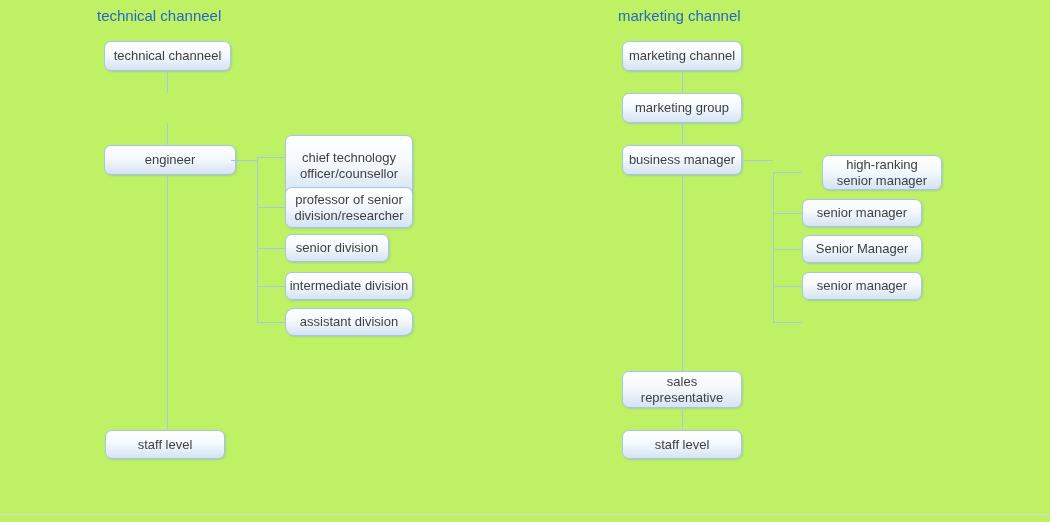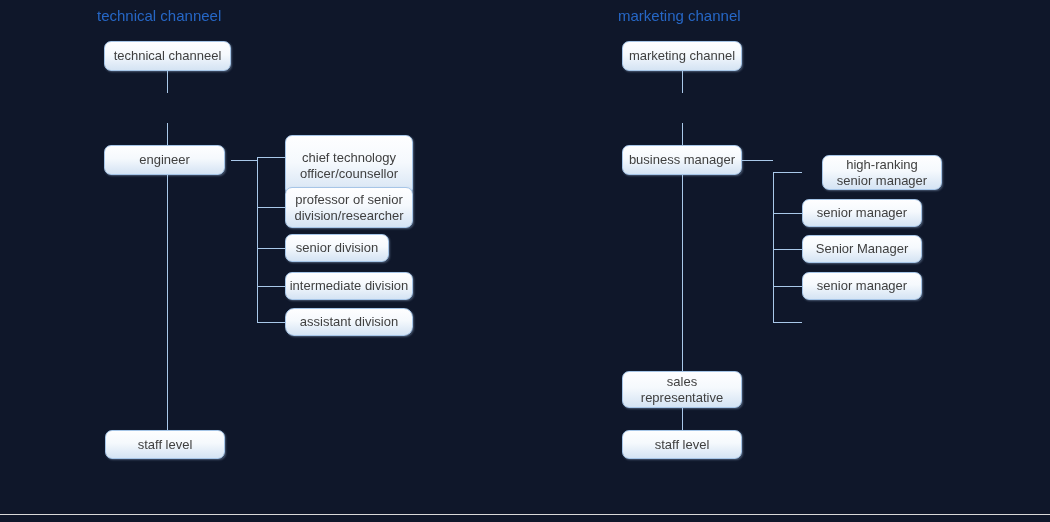--- a/index.html
+++ b/index.html
@@ -1,20 +1,20 @@
 <!DOCTYPE html>
 <html><head>
 <meta charset="utf-8">
 <style>
   html, body { margin: 0; padding: 0; background: #ffffff; }
   .canvas {
     position: relative;
     width: 1050px;
     height: 522px;
-    background: #0f172a;
+    background: #bef264;
     font-family: "Liberation Sans", sans-serif;
     overflow: hidden;
   }
   .title {
     position: absolute;
     font-size: 15px;
     color: #2667c6;
     white-space: nowrap;
   }
   .t-title { left: 97px; top: 7px; }
@@ -48,21 +48,21 @@
 </style>
 </head>
 <body>
 
 <div class="canvas">
 
   <div class="title t-title">technical channeel</div>
   <div class="title m-title">marketing channel</div>
 
   <div class="node" style="left:104px; top:41px; width:127px; height:30px;">technical channeel</div>
-  <div class="node" style="left:104px; top:145px; width:121px; height:30px;">engineer</div>
+  <div class="node" style="left:104px; top:145px; width:132px; height:30px;">engineer</div>
   <div class="node" style="left:105px; top:430px; width:120px; height:29px;">staff level</div>
 
   <div class="node" style="left:285px; top:135px; width:128px; height:61px;">chief technology
 officer/counsellor</div>
   <div class="node" style="left:285px; top:187px; width:128px; height:41px;">professor of senior
 division/researcher</div>
   <div class="node" style="left:285px; top:234px; width:104px; height:28px;">senior division</div>
   <div class="node" style="left:285px; top:272px; width:128px; height:28px;">intermediate division</div>
   <div class="node" style="left:285px; top:308px; width:128px; height:28px;border-radius:9px;">assistant division</div>
 
@@ -71,20 +71,21 @@
   <div class="ln" style="left:167px; top:175px; width:1px; height:255px;"></div>
   <div class="ln" style="left:231px; top:160px; width:26px; height:1px;"></div>
   <div class="ln" style="left:257px; top:157px; width:1px; height:166px;"></div>
   <div class="ln" style="left:257px; top:157px; width:28px; height:1px;"></div>
   <div class="ln" style="left:257px; top:207px; width:28px; height:1px;"></div>
   <div class="ln" style="left:257px; top:248px; width:28px; height:1px;"></div>
   <div class="ln" style="left:257px; top:286px; width:28px; height:1px;"></div>
   <div class="ln" style="left:257px; top:322px; width:28px; height:1px;"></div>
 
   <div class="node" style="left:622px; top:41px; width:120px; height:30px;">marketing channel</div>
+  <div class="node" style="left:622px; top:93px; width:120px; height:30px;">marketing group</div>
   <div class="node" style="left:622px; top:145px; width:120px; height:30px;">business manager</div>
   <div class="node" style="left:622px; top:371px; width:120px; height:37px;">sales
 representative</div>
   <div class="node" style="left:622px; top:430px; width:120px; height:29px;">staff level</div>
 
   <div class="node" style="left:802px; top:155px; width:120px; height:35px;margin-left:20px;">high-ranking
 senior manager</div>
   <div class="node" style="left:802px; top:199px; width:120px; height:28px;">senior manager</div>
   <div class="node" style="left:802px; top:235px; width:120px; height:28px;">Senior Manager</div>
   <div class="node" style="left:802px; top:272px; width:120px; height:28px;">senior manager</div>

